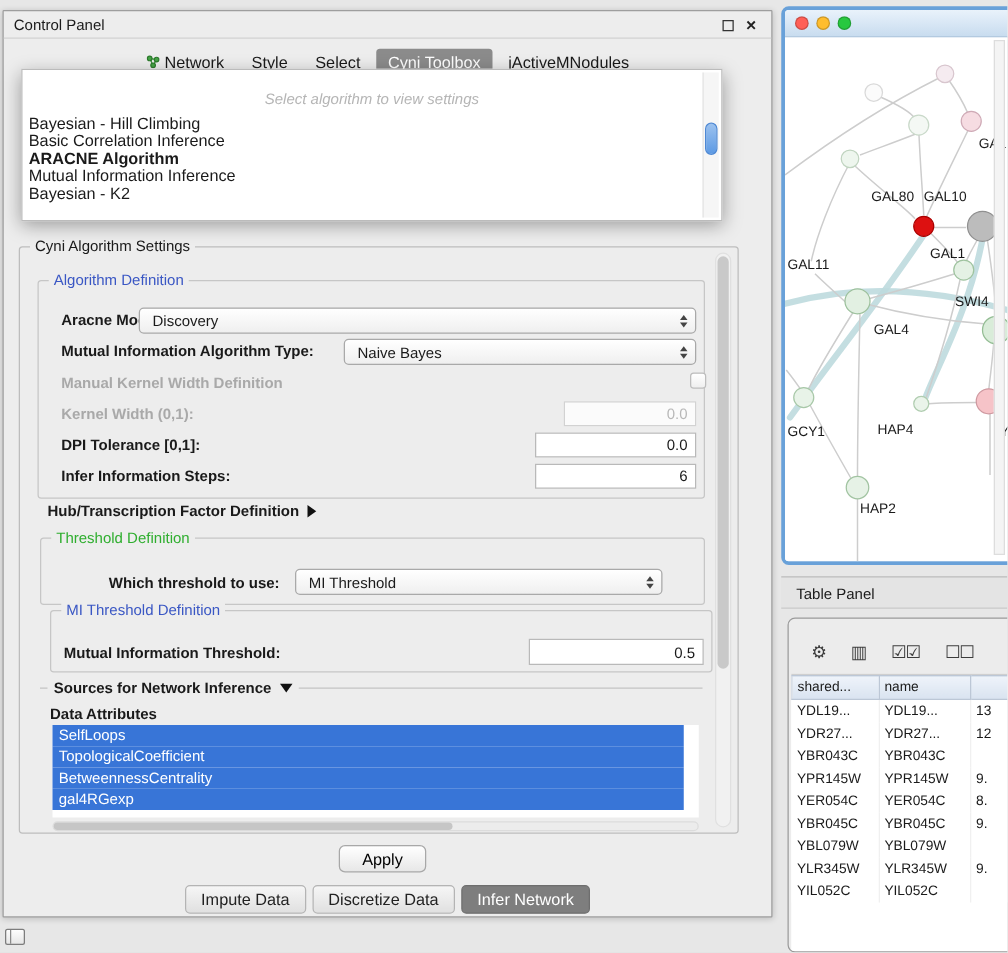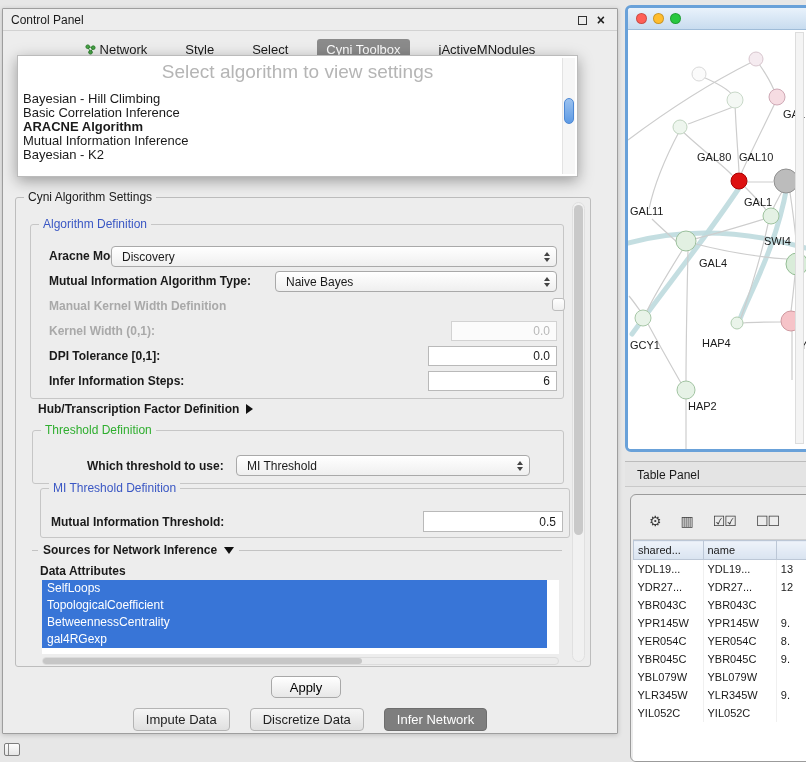--- a/index.html
+++ b/index.html
@@ -12,21 +12,21 @@
   .cp { position:absolute; left:2px; top:8px; width:616px; height:726px;
         background:#ededed; border:1px solid #9e9e9e; border-radius:1px;
         box-shadow:0 1px 5px rgba(0,0,0,.18); }
   .titlebar { position:absolute; left:0; top:0; right:0; height:22px;
               border-bottom:1px solid #d2d2d2; }
   .wtitle { font-size:12px; line-height:22px; padding-left:8px; }
   .wctrls { position:absolute; right:12px; top:0; height:22px; display:flex; gap:10px; align-items:center; }
   .wbtn { font-size:14px; font-weight:bold; color:#222; line-height:14px; cursor:default; }
   .sqbtn { width:9px; height:9px; border:1.5px solid #333; display:inline-block; }
   .tabsrow { position:absolute; left:0; right:0; top:28px; height:24px;
-             display:flex; justify-content:center; align-items:center; gap:20px; }
+             display:flex; justify-content:center; align-items:center; gap:4px; }
   .tab { font-size:13px; padding:3px 9px; border-radius:3px; display:flex; align-items:center; gap:4px; white-space:nowrap; }
   .tab.selected { background:#8b8b8b; color:#fff; }
   .tabicon { display:inline-flex; }
   
   .group { position:absolute; border:1px solid #c6c6c6; border-radius:3px; }
   .gtitle { position:absolute; top:-8px; left:8px; background:#ededed; padding:0 4px; font-size:12px; white-space:nowrap; }
   .gtitle.blue  { color:#3a57c4; }
   .gtitle.green { color:#2fae2f; }
   .main { left:12px; top:188px; width:576px; height:470px; border-color:#bdbdbd; }
   .algdef { left:14px; top:26px; width:534px; height:175px; }
@@ -62,28 +62,28 @@
                width:calc(100% - 12px); white-space:nowrap; overflow:hidden; }
   .hscroll { position:absolute; left:26px; top:459px; width:517px; height:8px;
              background:#ececec; border:1px solid #dcdcdc; border-radius:4px; }
   .hthumb { width:62%; height:100%; background:#c6c6c6; border-radius:4px; }
   .vscroll { position:absolute; left:556px; top:4px; width:13px; height:460px;
              background:#f1f1f1; border:1px solid #e0e0e0; border-radius:7px; }
   .vthumb { width:9px; height:330px; background:#c9c9c9; border-radius:5px; margin:2px auto 0; }
   .apply { position:absolute; left:268px; top:667px; width:70px; height:22px;
            background:linear-gradient(#ffffff,#e7e7e7); border:1px solid #a8a8a8; border-radius:5px;
            font-size:13px; font-family:inherit; }
-  .btabs { position:absolute; left:0; right:0; top:699px; display:flex; justify-content:center; gap:20px; }
+  .btabs { position:absolute; left:0; right:0; top:699px; display:flex; justify-content:center; gap:5px; }
   .btab { font-size:13px; padding:3px 12px; background:linear-gradient(#f6f6f6,#e0e0e0);
           border:1px solid #b4b4b4; border-radius:4px; color:#222; white-space:nowrap; }
   .btab.selected { background:#7e7e7e; border-color:#6e6e6e; color:#fff; }
   
   .popup { position:absolute; left:17px; top:55px; width:561px; height:122px; background:#fff;
            border:1px solid #bbb; box-shadow:0 4px 14px rgba(0,0,0,.35); z-index:50; }
-  .pop-ph { text-align:center; color:#b5b5b5; font-size:19px; margin-top:5px; }
+  .pop-ph { text-align:center; color:#b5b5b5; font-size:12px; margin-top:16px;font-style:italic; }
   .pop-list { position:absolute; left:2px; top:36px; right:18px; }
   .pop-item { height:14px; line-height:14px; font-size:13px; padding-left:3px; white-space:nowrap; }
   .pop-item.sel { font-weight:bold; }
   .pop-scroll { position:absolute; right:2px; top:2px; bottom:2px; width:13px;
                 background:#f6f6f6; border-left:1px solid #e3e3e3; }
   .pop-thumb { position:absolute; left:1px; width:10px; top:40px; height:26px; border-radius:5px;
                background:linear-gradient(180deg,#9cc2ef,#5d9ae4); border:1px solid #4d88d4; }
   
   .net { position:absolute; left:625px; top:5px; width:190px; height:447px;
          border:3px solid #69a1d9; border-radius:6px; background:#fff; overflow:hidden; }

